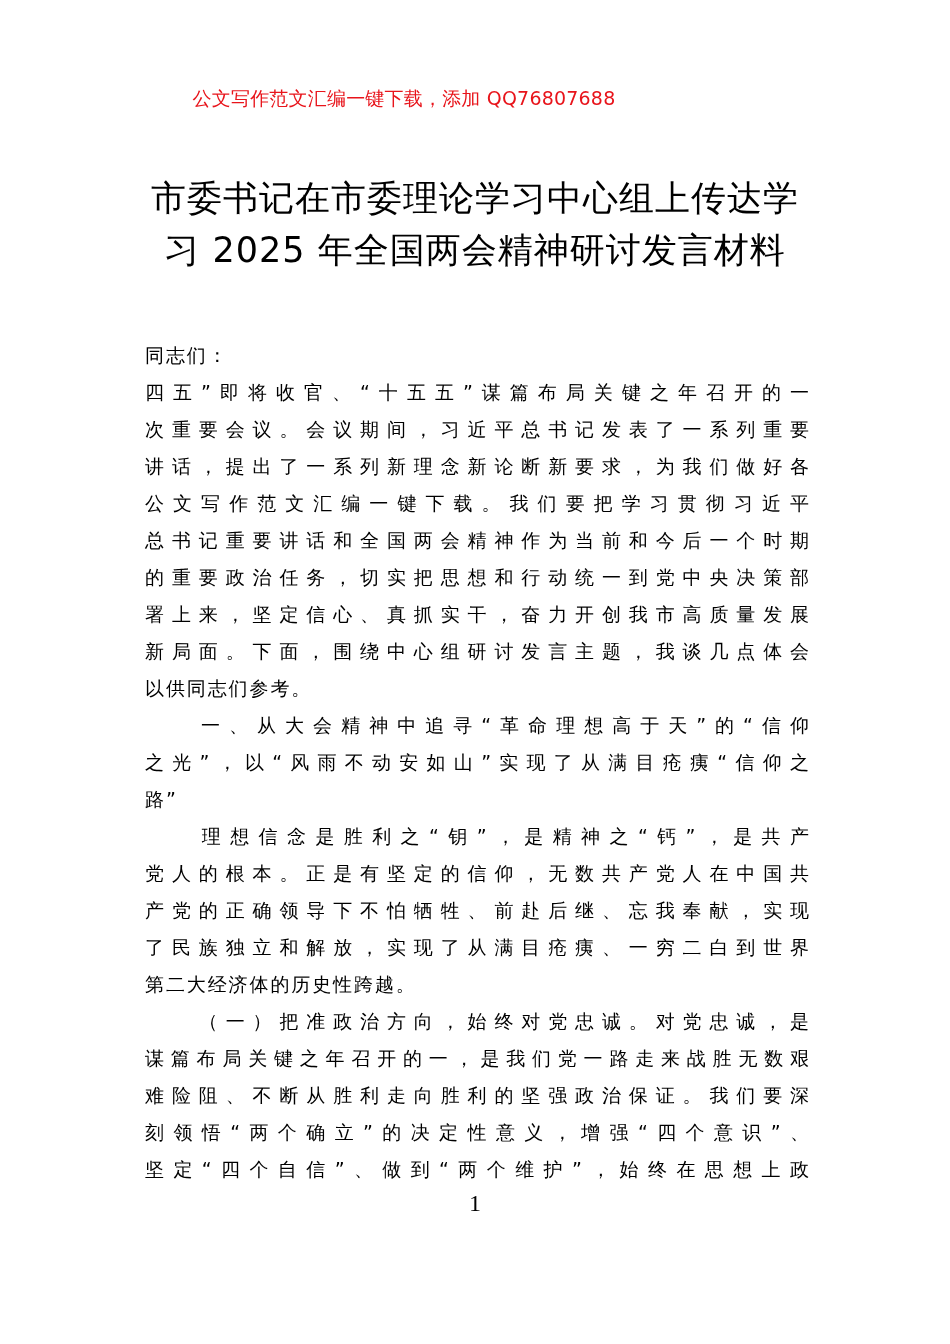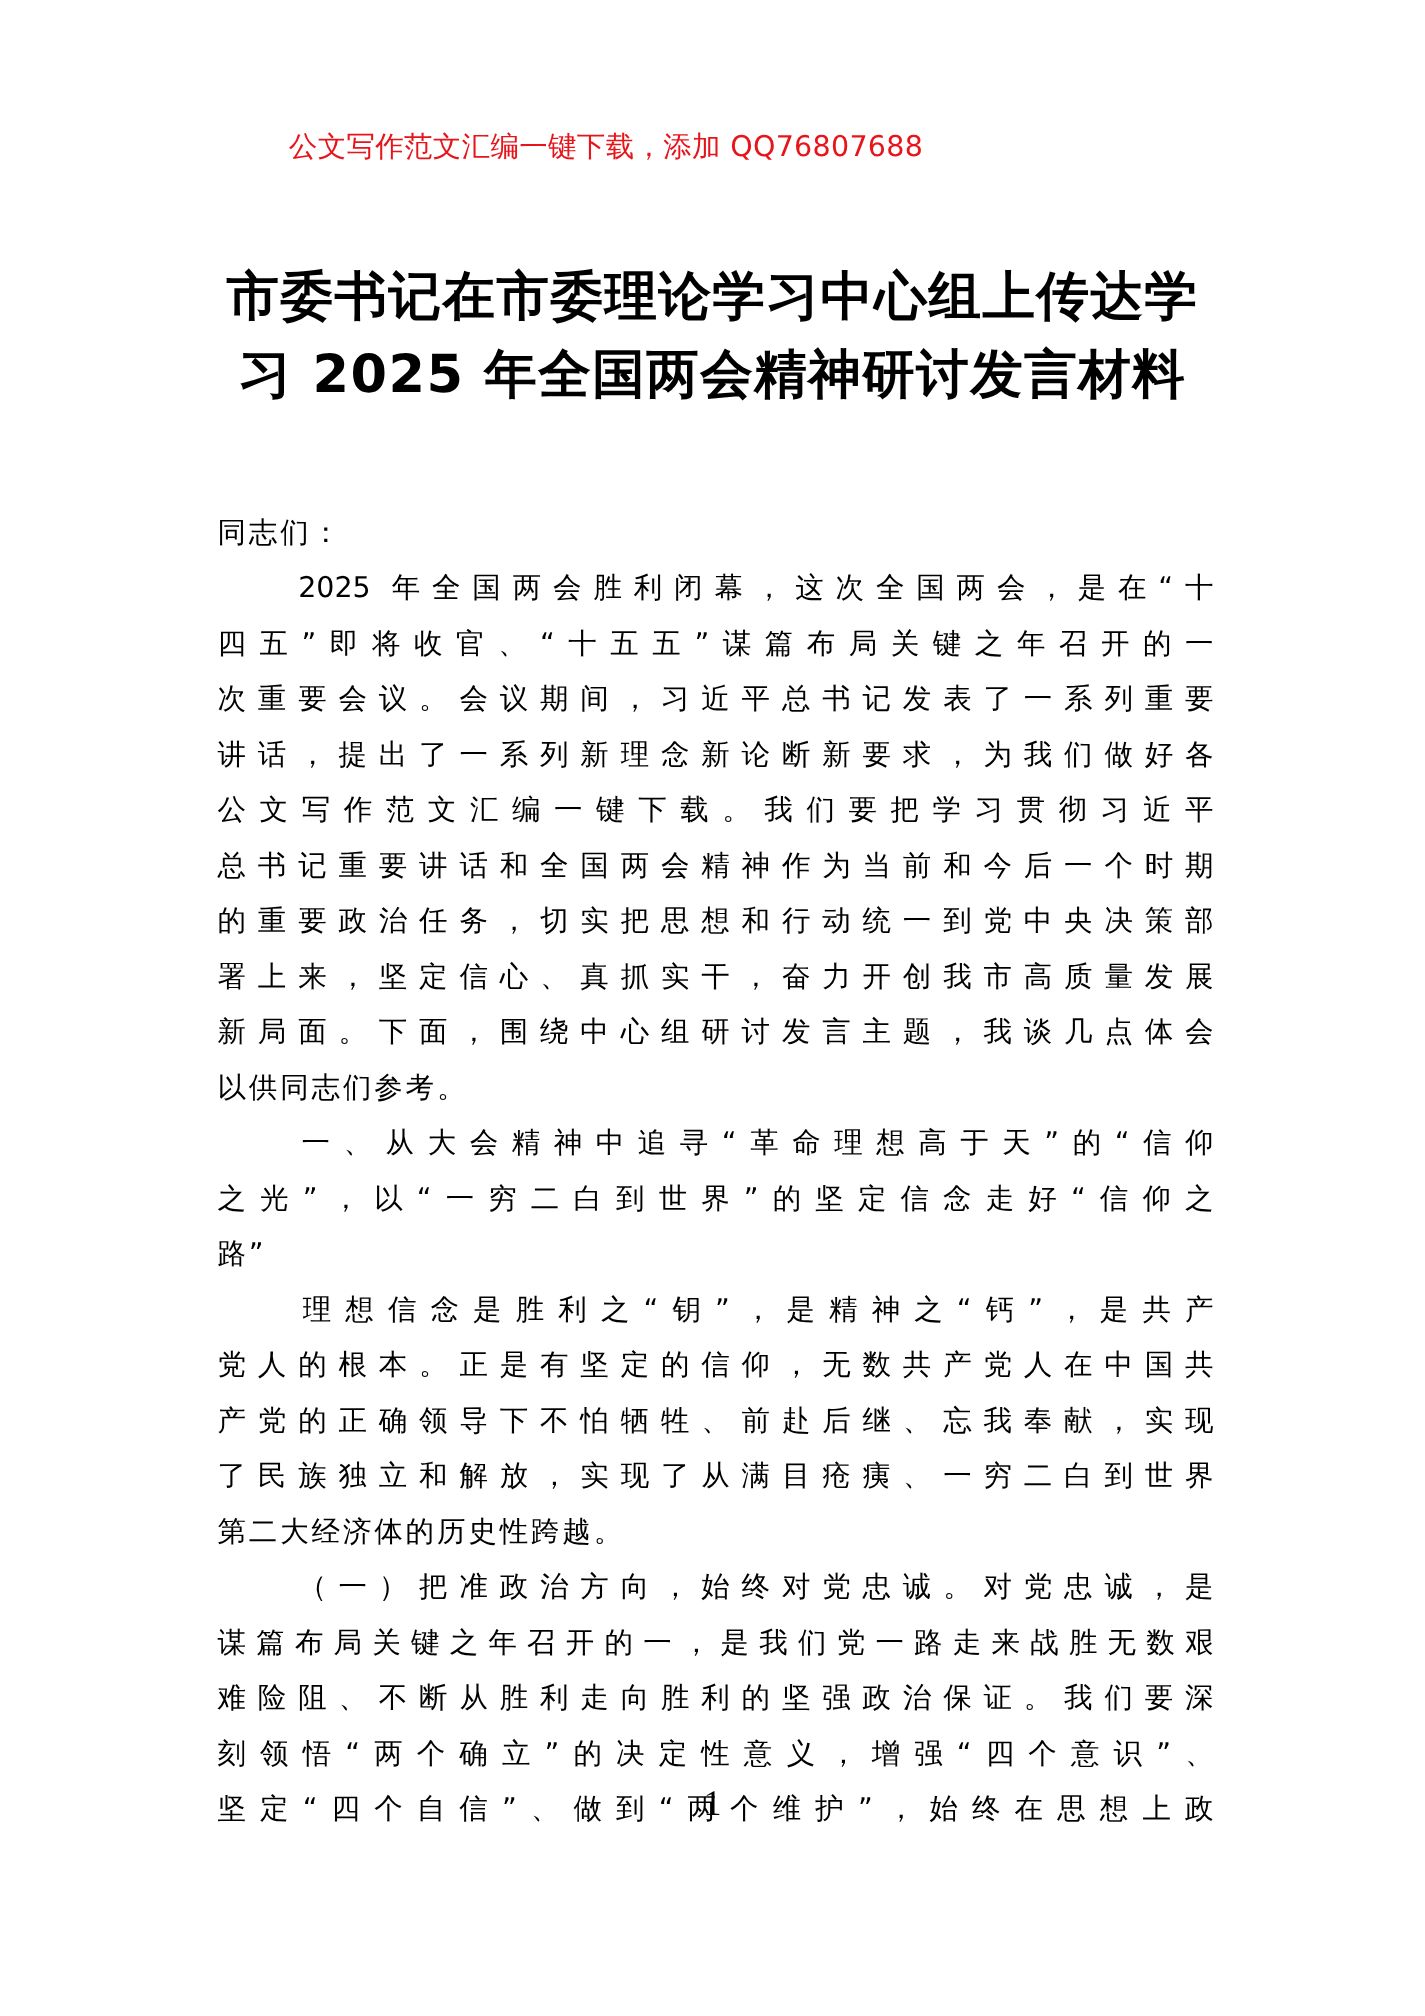--- a/index.html
+++ b/index.html
@@ -2,52 +2,51 @@
 <html><head>
   <meta charset="utf-8">
   <style>
     html, body { margin: 0; padding: 0; background: #ffffff; }
     body { width: 950px; height: 1344px; position: relative; overflow: hidden;
       font-family: "DejaVu Sans", "Liberation Sans", sans-serif; color: #000; }
     .header-note { position: absolute; top: 84px; left: 0; width: 808px; text-align: center;
       font-size: 19px; line-height: 28px; color: #e8141b; letter-spacing: 0.2px; }
     .title { position: absolute; top: 172px; left: 100px; width: 750px; text-align: center;
       font-size: 35px; line-height: 52px; letter-spacing: 1px; }
-    .title .line { display: block; white-space: nowrap; font-weight: bold; }
+    .title .line { display: block; white-space: nowrap; }
     .body { position: absolute; top: 337px; left: 145px; width: 664px; }
     .body .line { display: block; height: 37px; line-height: 37px; font-size: 19px;
       white-space: nowrap; letter-spacing: 1.9px; }
     .body .line.justify { text-align: justify; text-align-last: justify; letter-spacing: 0; }
     .page-number { position: absolute; top: 1188px; left: 0; width: 950px; text-align: center;
       font-family: "Liberation Serif", "DejaVu Serif", serif; font-size: 24px; line-height: 30px; }
   </style>
 </head>
 <body>
 
 <div class="header-note">公文写作范文汇编一键下载，添加 QQ76807688</div>
 
 <div class="title">
   <span class="line">市委书记在市委理论学习中心组上传达学</span>
   <span class="line">习 2025 年全国两会精神研讨发言材料</span>
 </div>
 
 <div class="body" id="body">
     <span class="line">同志们：</span>
-    <span class="line justify">　　2025 年全国两会胜利闭幕，这次全国两会，是在“十</span>
     <span class="line justify">四五”即将收官、“十五五”谋篇布局关键之年召开的一</span>
     <span class="line justify">次重要会议。会议期间，习近平总书记发表了一系列重要</span>
     <span class="line justify">讲话，提出了一系列新理念新论断新要求，为我们做好各</span>
     <span class="line justify">公文写作范文汇编一键下载。我们要把学习贯彻习近平</span>
     <span class="line justify">总书记重要讲话和全国两会精神作为当前和今后一个时期</span>
     <span class="line justify">的重要政治任务，切实把思想和行动统一到党中央决策部</span>
     <span class="line justify">署上来，坚定信心、真抓实干，奋力开创我市高质量发展</span>
     <span class="line justify">新局面。下面，围绕中心组研讨发言主题，我谈几点体会</span>
     <span class="line">以供同志们参考。</span>
     <span class="line justify">　　一、从大会精神中追寻“革命理想高于天”的“信仰</span>
-    <span class="line justify">之光”，以“一穷二白到世界”的坚定信念走好“信仰之</span>
+    <span class="line justify">之光”，以“风雨不动安如山”实现了从满目疮痍“信仰之</span>
     <span class="line">路”</span>
     <span class="line justify">　　理想信念是胜利之“钥”，是精神之“钙”，是共产</span>
     <span class="line justify">党人的根本。正是有坚定的信仰，无数共产党人在中国共</span>
     <span class="line justify">产党的正确领导下不怕牺牲、前赴后继、忘我奉献，实现</span>
     <span class="line justify">了民族独立和解放，实现了从满目疮痍、一穷二白到世界</span>
     <span class="line">第二大经济体的历史性跨越。</span>
     <span class="line justify">　　（一）把准政治方向，始终对党忠诚。对党忠诚，是</span>
     <span class="line justify">谋篇布局关键之年召开的一，是我们党一路走来战胜无数艰</span>
     <span class="line justify">难险阻、不断从胜利走向胜利的坚强政治保证。我们要深</span>
     <span class="line justify">刻领悟“两个确立”的决定性意义，增强“四个意识”、</span>

